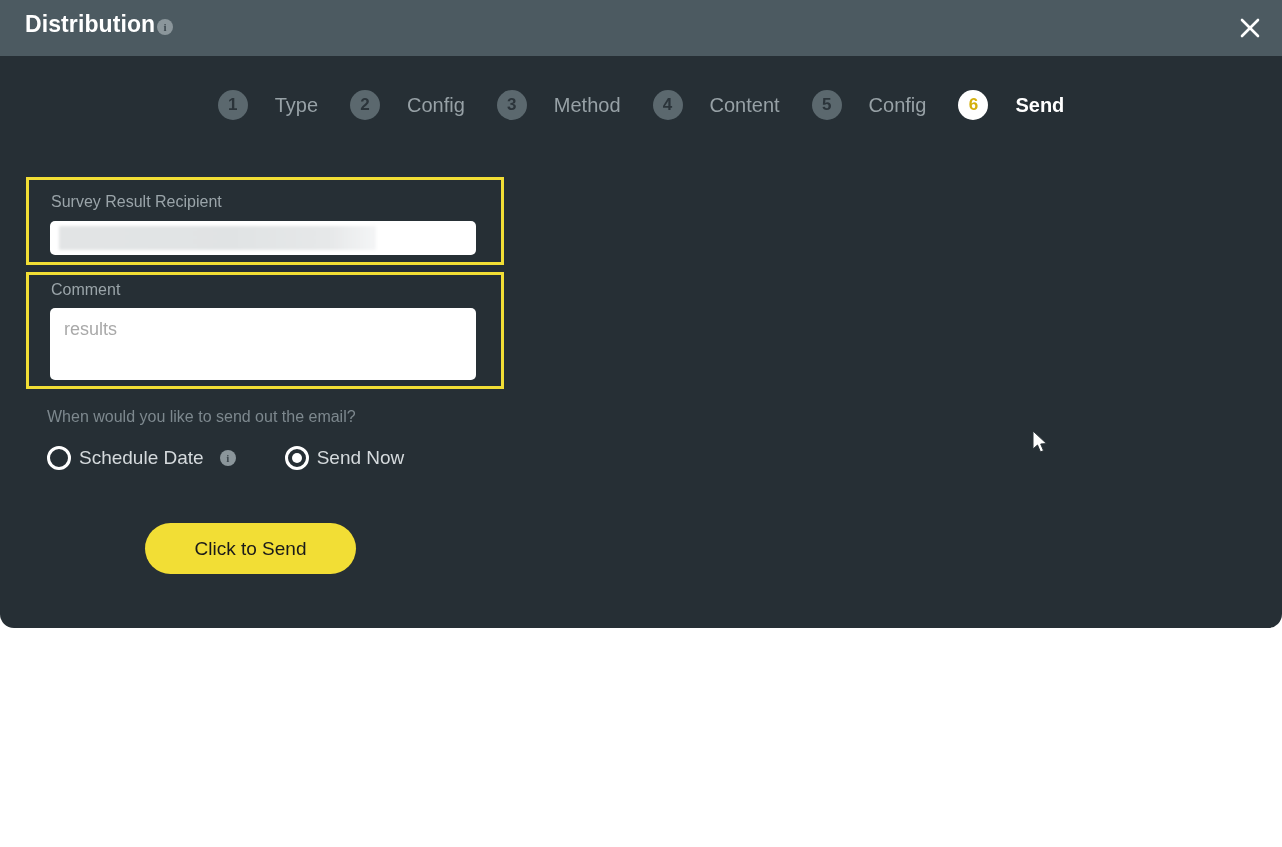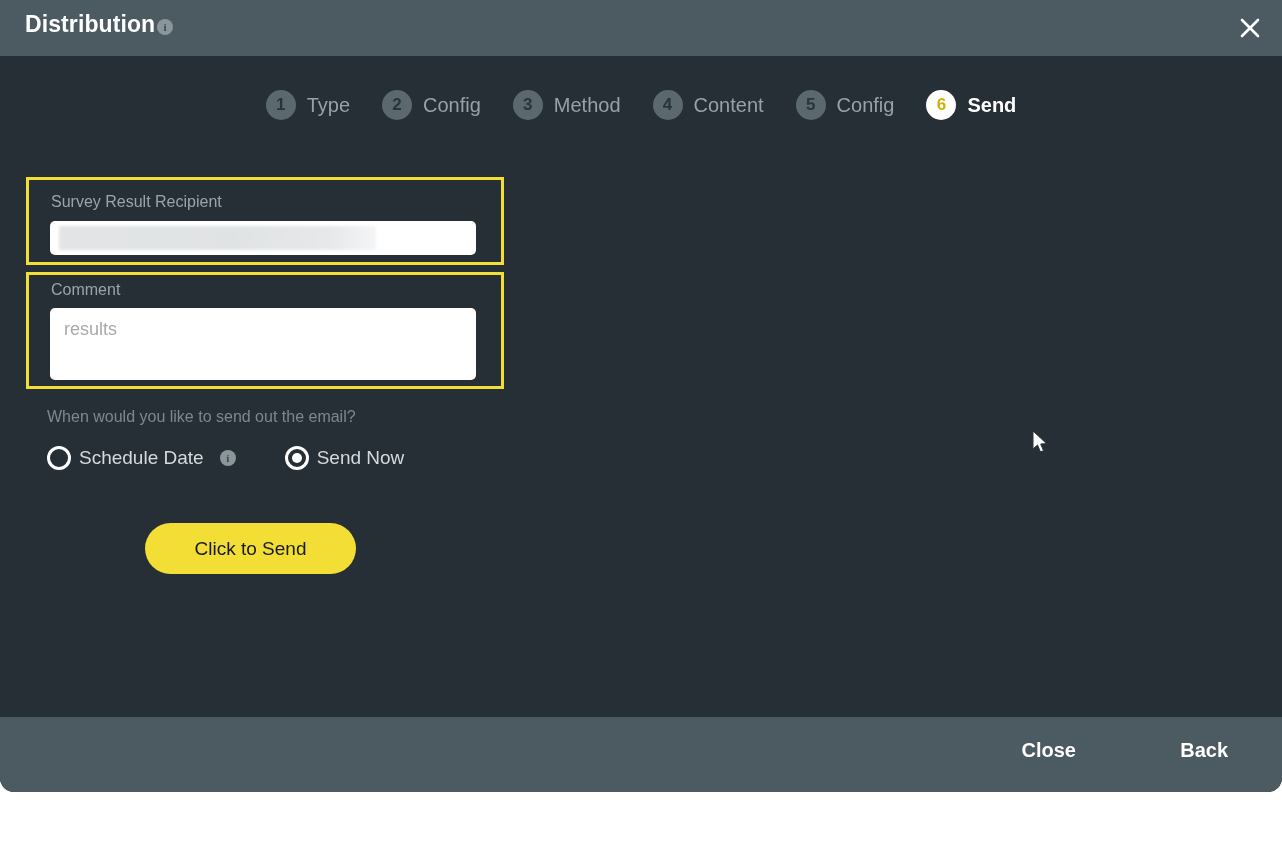--- a/index.html
+++ b/index.html
@@ -18,21 +18,21 @@
     height: 847px;
     background: #ffffff;
   }
 
   
   .modal {
     position: absolute;
     left: 0;
     top: 0;
     width: 1282px;
-    height: 792px;
+    height: 628px;
     background: #262f35;
     border-radius: 0 0 14px 14px;
     overflow: hidden;
     box-sizing: border-box;
   }
 
   
   .modal-header {
     position: absolute;
     left: 0;
@@ -106,20 +106,21 @@
     color: #2b343a;
     font-size: 17px;
     font-weight: bold;
     line-height: 30px;
     text-align: center;
   }
   .step-label {
     font-size: 20px;
     color: #97a1a6;
     white-space: nowrap;
+    margin-left: 16px;
   }
   .step.active .step-num {
     background: #ffffff;
     color: #d4af0b;
   }
   .step.active .step-label {
     color: #ffffff;
     font-weight: bold;
   }
 
@@ -358,24 +359,20 @@
         <span class="info-dot radio-info">i</span>
       </div>
       <div class="radio-item selected">
         <span class="radio-mark"></span>
         <span class="radio-label">Send Now</span>
       </div>
     </div>
 
     <button class="send-button">Click to Send</button>
 
-    <div class="modal-footer">
-      <button class="footer-btn" id="close-button">Close</button>
-      <button class="footer-btn" id="back-button">Back</button>
-    </div>
 
   </div>
 
   <div class="cursor">
     <svg width="18" height="26" viewBox="0 0 18 26" aria-hidden="true">
       <polygon points="1,1 1,19 5.5,15 8.5,22 11.5,20.6 8.7,14 14.5,13.6" fill="#ffffff" stroke="#2b3439" stroke-width="1"></polygon>
     </svg>
   </div>
 
 </div>

